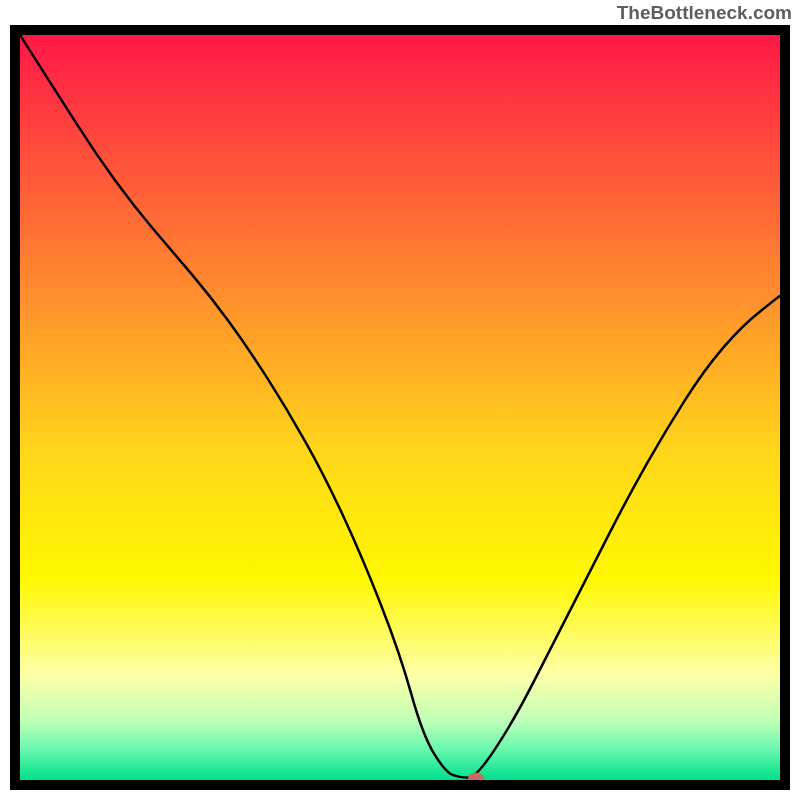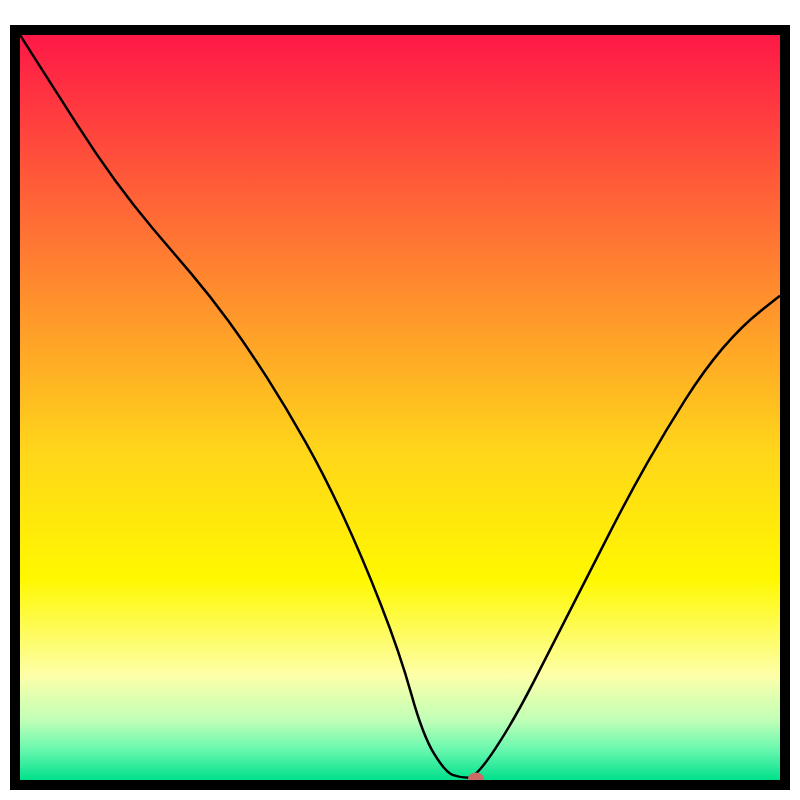--- a/index.html
+++ b/index.html
@@ -45,20 +45,21 @@
   }
   .marker {
     fill: #cc6b66;
   }
 </style>
 </head>
 <body>
 
 <div class="container">
 
+  <div class="watermark">TheBottleneck.com</div>
 
   <div class="plot-area">
     <svg class="chart" viewBox="0 0 760 745" preserveAspectRatio="none">
       <defs>
         <linearGradient id="bgGrad" x1="0" y1="0" x2="0" y2="1">
             <stop offset="0%" stop-color="#ff1847"></stop>
             <stop offset="34%" stop-color="#ff8b2e"></stop>
             <stop offset="56.00000000000001%" stop-color="#ffd61a"></stop>
             <stop offset="73%" stop-color="#fff800"></stop>
             <stop offset="86%" stop-color="#fdffa9"></stop>

